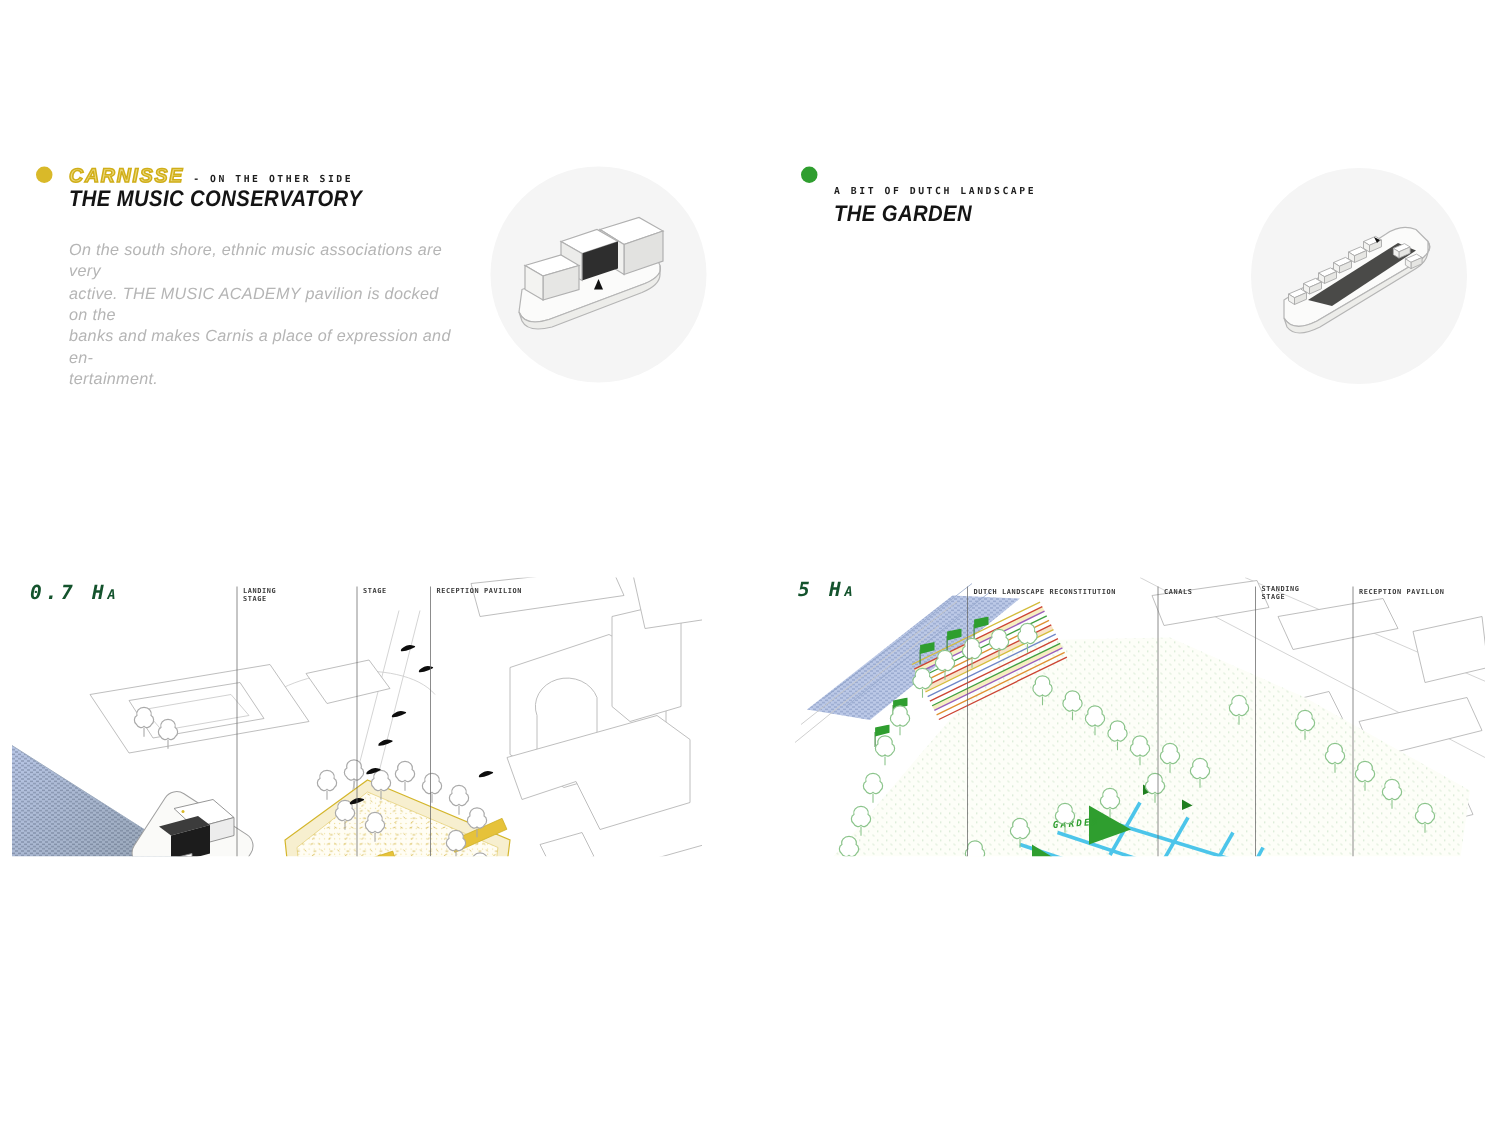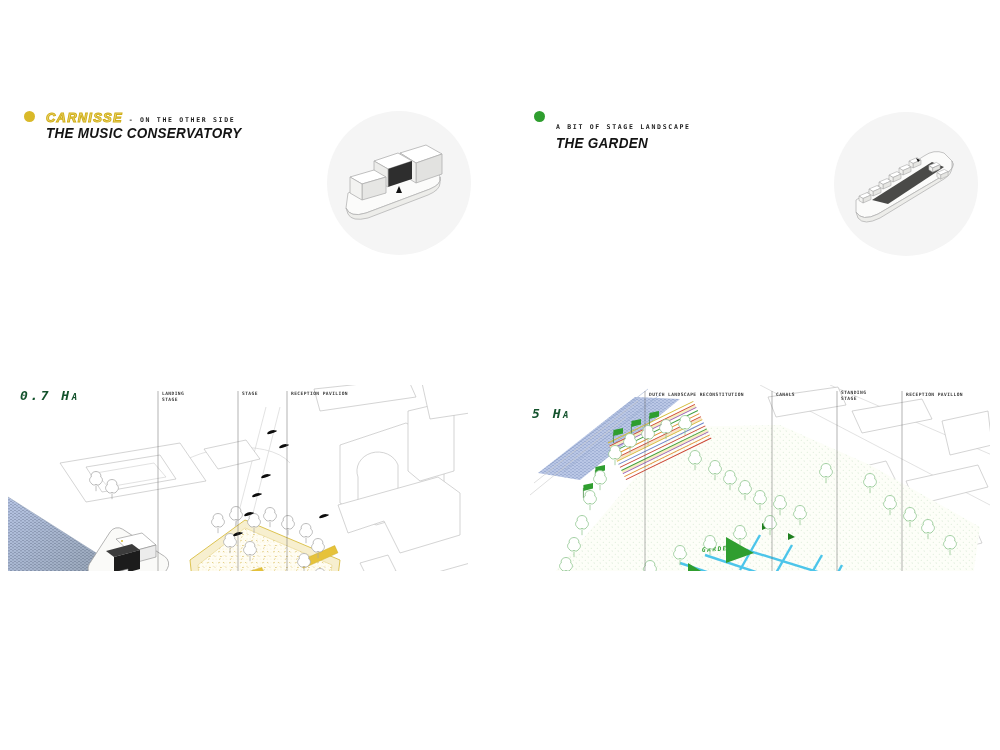--- a/index.html
+++ b/index.html
@@ -83,40 +83,44 @@
         <path d="M1,6 L5,8.5 L5,13 L1,10.5 Z" fill="#f2f2f0" stroke="#a8a8a8" stroke-width="0.6"></path>
       </symbol>
     </defs>
   </svg>
 
   <span class="dot yellow" style="left:24px;top:111px"></span>
   <div class="tagline" style="left:46px;top:108px">
     <span class="tag">CARNISSE</span><span class="tag-suffix">- ON THE OTHER SIDE</span>
   </div>
   <div class="main-title" style="left:46px;top:124px">THE MUSIC CONSERVATORY</div>
+  <div class="desc" style="left:46px;top:160px">On the south shore, ethnic music associations are very
+active. THE MUSIC ACADEMY pavilion is docked on the
+banks and makes Carnis a place of expression and en-
+tertainment.</div>
 
   <div class="circle" style="left:327px;top:111px">
     <svg width="118" height="84" viewBox="0 0 118 84">
       <path d="M8,52 L76,26 Q90,21 96,27 L100,36 Q102,43 90,48 L26,72 Q10,77 6,67 Z" fill="#fbfbfa" stroke="#b5b5b5" stroke-width="0.8"></path>
       <path d="M6,67 Q10,77 26,72 L90,48 Q102,43 100,36 L100,42 Q100,49 88,54 L28,77 Q12,81 8,73 Z" fill="#ededea" stroke="#b5b5b5" stroke-width="0.8"></path>
       <path d="M60,12 L86,4 L102,13 L76,22 Z" fill="#ffffff" stroke="#b0b0b0" stroke-width="0.8"></path>
       <path d="M102,13 L102,33 L76,42 L76,22 Z" fill="#e2e2e0" stroke="#b0b0b0" stroke-width="0.8"></path>
       <path d="M60,12 L76,22 L76,42 L60,32 Z" fill="#f1f1ef" stroke="#b0b0b0" stroke-width="0.8"></path>
       <path d="M34,20 L58,12 L72,20 L48,28 Z" fill="#ffffff" stroke="#b0b0b0" stroke-width="0.8"></path>
       <path d="M72,20 L72,38 L48,46 L48,28 Z" fill="#2e2e2e"></path>
       <path d="M34,20 L48,28 L48,46 L34,38 Z" fill="#ececea" stroke="#b0b0b0" stroke-width="0.8"></path>
       <path d="M10,36 L34,29 L46,36 L22,43 Z" fill="#ffffff" stroke="#b0b0b0" stroke-width="0.8"></path>
       <path d="M46,36 L46,52 L22,59 L22,43 Z" fill="#e6e6e4" stroke="#b0b0b0" stroke-width="0.8"></path>
       <path d="M10,36 L22,43 L22,59 L10,52 Z" fill="#f3f3f1" stroke="#b0b0b0" stroke-width="0.8"></path>
       <path d="M59,45 l3,7 h-6 Z" fill="#111"></path>
     </svg>
   </div>
 
   <span class="dot green" style="left:534px;top:111px"></span>
-  <div class="subtitle" style="left:556px;top:123px">A BIT OF STAGE LANDSCAPE</div>
+  <div class="subtitle" style="left:556px;top:123px">A BIT OF DUTCH LANDSCAPE</div>
   <div class="main-title" style="left:556px;top:134px">THE GARDEN</div>
 
   <div class="circle" style="left:834px;top:112px">
     <svg width="124" height="96" viewBox="0 0 124 96">
       <path d="M12,64 L80,20 Q90,13 100,17 L108,25 Q112,31 102,38 L34,78 Q18,86 12,76 Z" fill="#fbfbfa" stroke="#b5b5b5" stroke-width="0.8"></path>
       <path d="M12,76 Q18,86 34,78 L102,38 Q112,31 108,25 L108,31 Q108,38 100,43 L36,82 Q20,90 14,82 Z" fill="#ededea" stroke="#b5b5b5" stroke-width="0.8"></path>
       <path d="M28,64 L88,26 L100,31 L44,68 Z" fill="#4a4a48"></path>
       <use href="#ghbox" x="14" y="54" width="14" height="14"></use>
       <use href="#ghbox" x="24" y="47" width="14" height="14"></use>
       <use href="#ghbox" x="34" y="40" width="14" height="14"></use>
@@ -256,21 +260,21 @@
       <path d="M279,6 L279,186"></path>
     </g>
     <g>
       <text class="callout" x="154" y="10">LANDING</text>
       <text class="callout" x="154" y="15.5">STAGE</text>
       <text class="callout" x="234" y="10">STAGE</text>
       <text class="callout" x="283" y="10">RECEPTION PAVILION</text>
     </g>
   </svg>
 
-  <div class="area" style="left:532px;top:406px">5 Ha</div>
+  <div class="area" style="left:532px;top:386px">5 Ha</div>
 
   <svg class="plan" style="left:530px;top:385px" width="460" height="345" viewBox="0 0 460 345">
     <defs>
       <path id="wpr" d="M0,200 L120,216 L205,242 L262,258 L350,273 L462,292 L462,346 L-2,346 Z"></path>
       <path id="prk" d="M12,202 L148,42 L250,40 L340,80 L450,142 L436,240 L160,225 L60,228 Z"></path>
       <clipPath id="clipWR">
           <use href="#wpr"></use>
         </clipPath>
     </defs>
 

